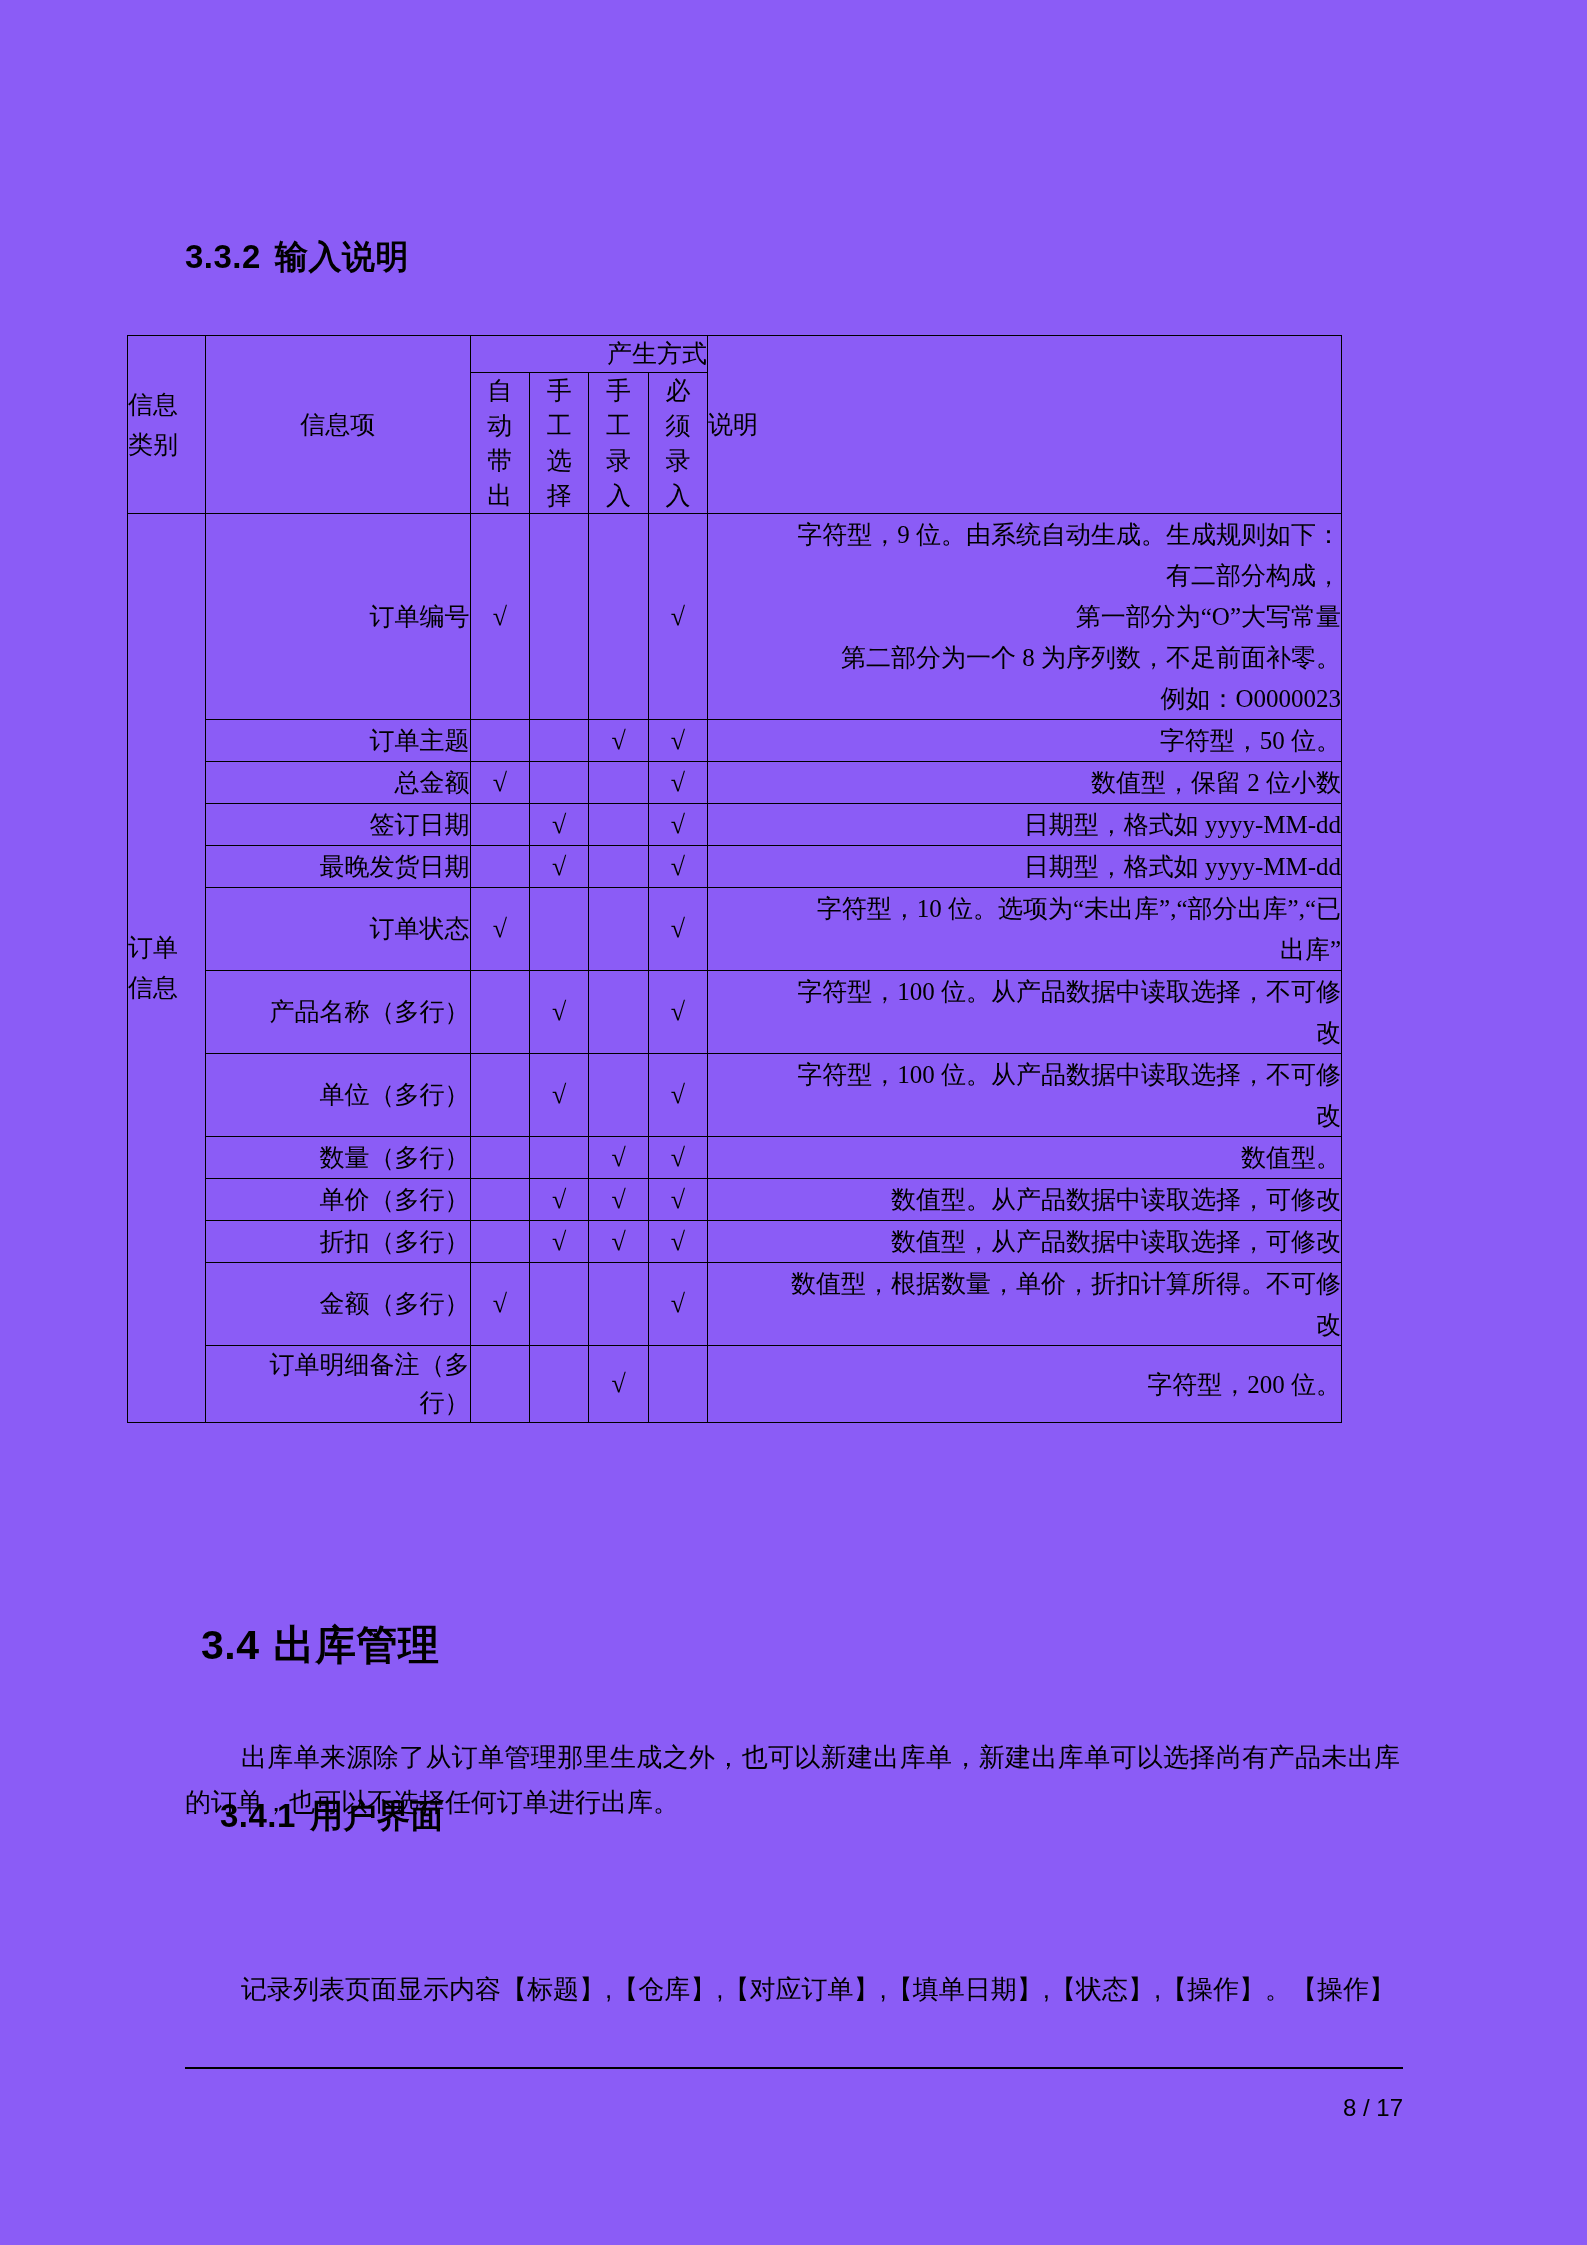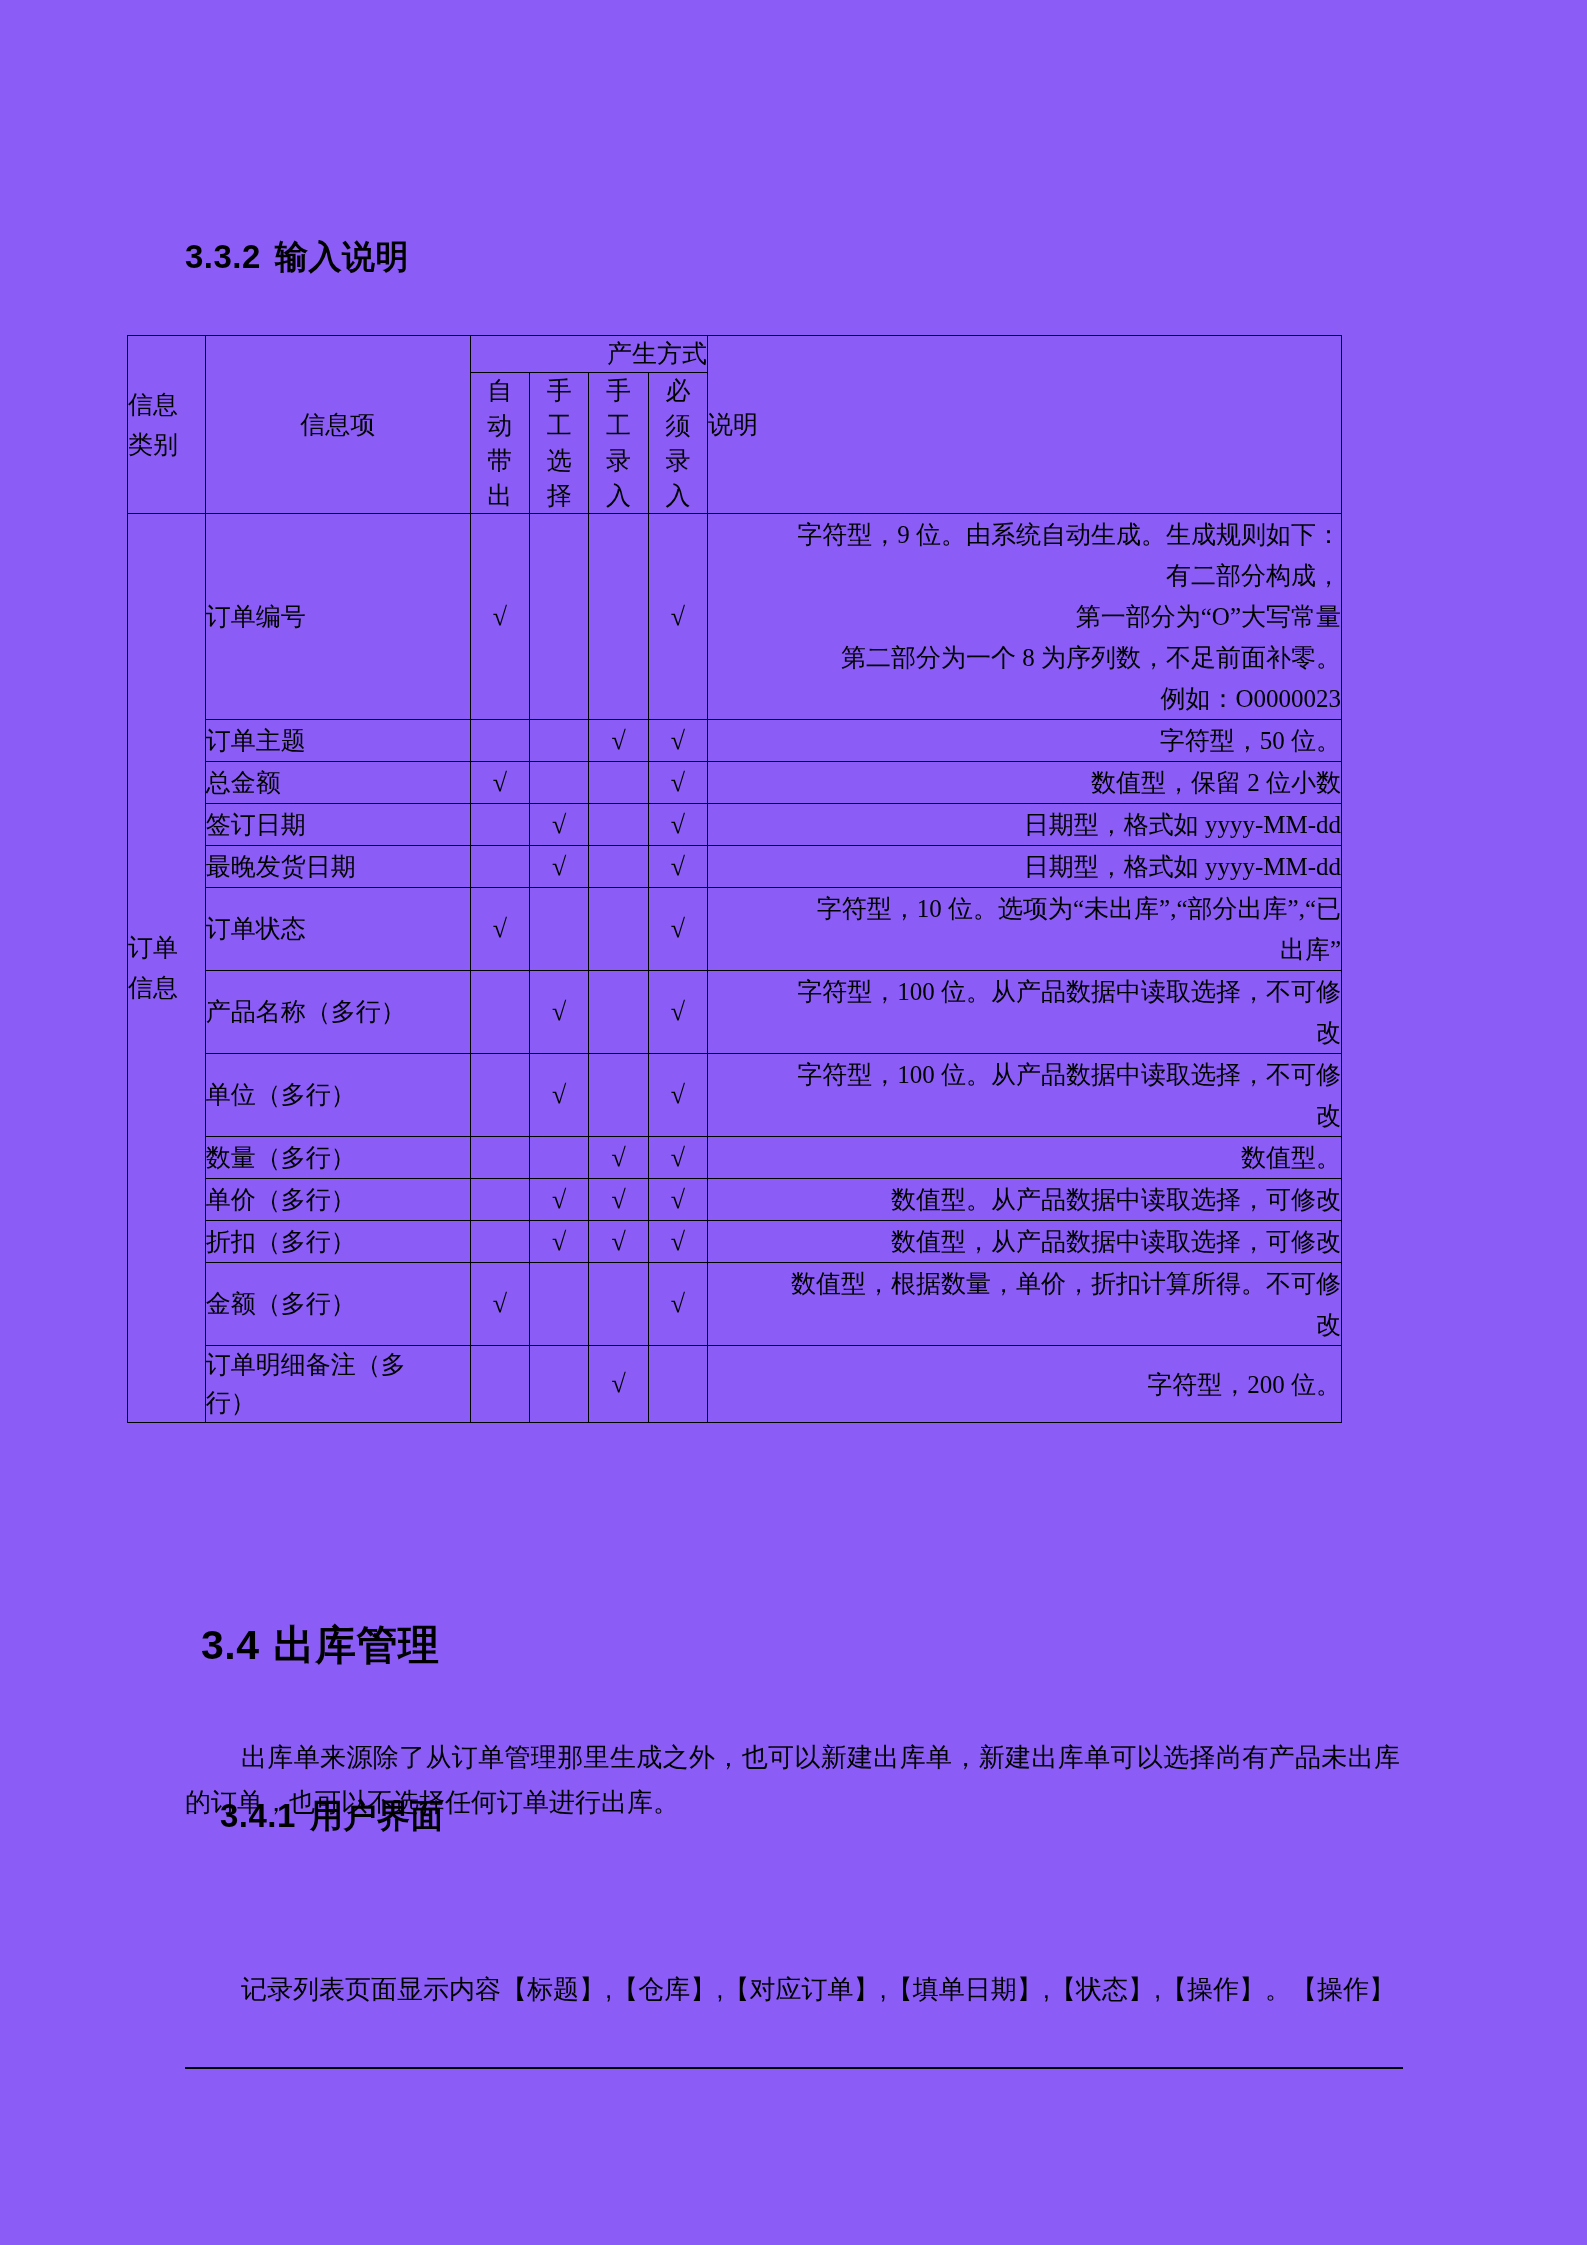--- a/index.html
+++ b/index.html
@@ -90,21 +90,21 @@
   .c-desc  { width: 555px; }
 
   .cat-cell {
     text-align: left;
     line-height: 40px;
     padding: 4px 2px;
   }
   .cat-cell .ln { display: block; }
 
   .item-cell {
-    text-align: left;
+    text-align: right;
     padding: 9px 10px;
     line-height: 38px;
     margin-left: 8px;
   }
   .mark-cell {
     text-align: center;
     font-size: 26px;
     line-height: 1;
   }
   .desc-cell {
@@ -363,13 +363,14 @@
 
     <h2 class="heading-3" id="sec-341">
       <span class="h-num">3.4.1</span><span>用户界面</span>
     </h2>
 
     <p class="body-para" id="para-341">记录列表页面显示内容【标题】,【仓库】,【对应订单】,【填单日期】,【状态】,【操作】。【操作】</p>
 
   </div>
 
   <div id="footer-rule"></div>
+  <div id="footer-page">8 / 17</div>
 </div>
 
 </body></html>

